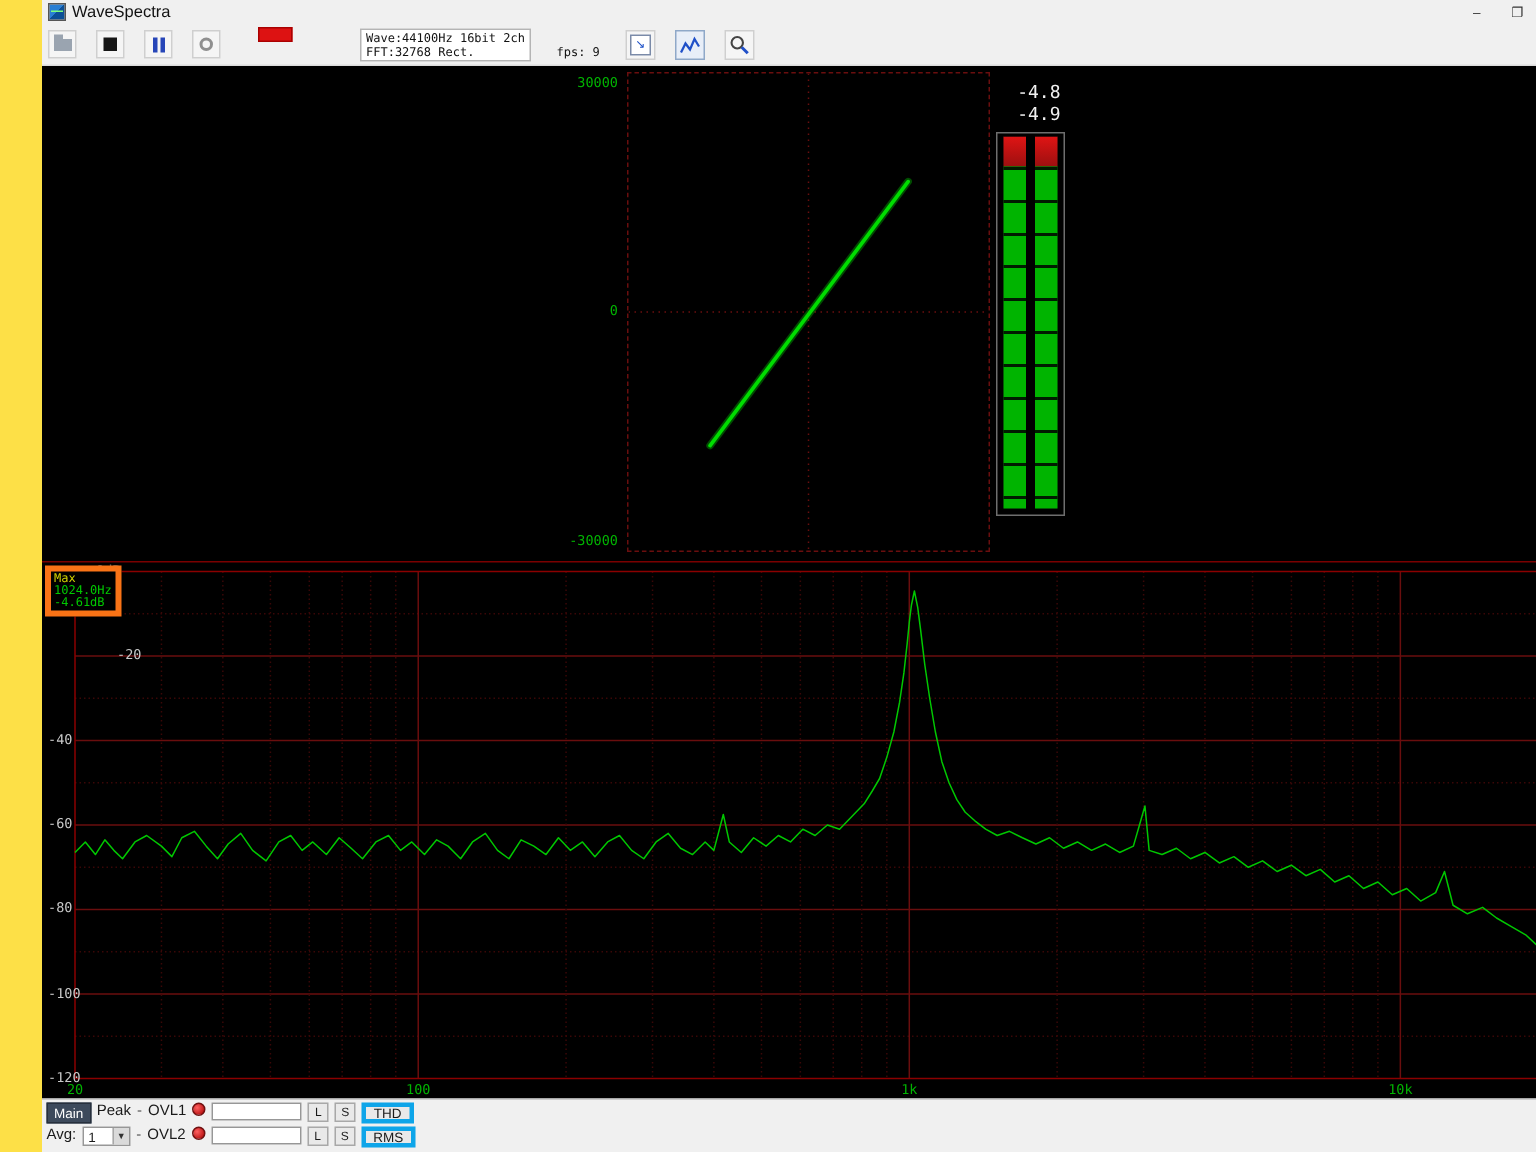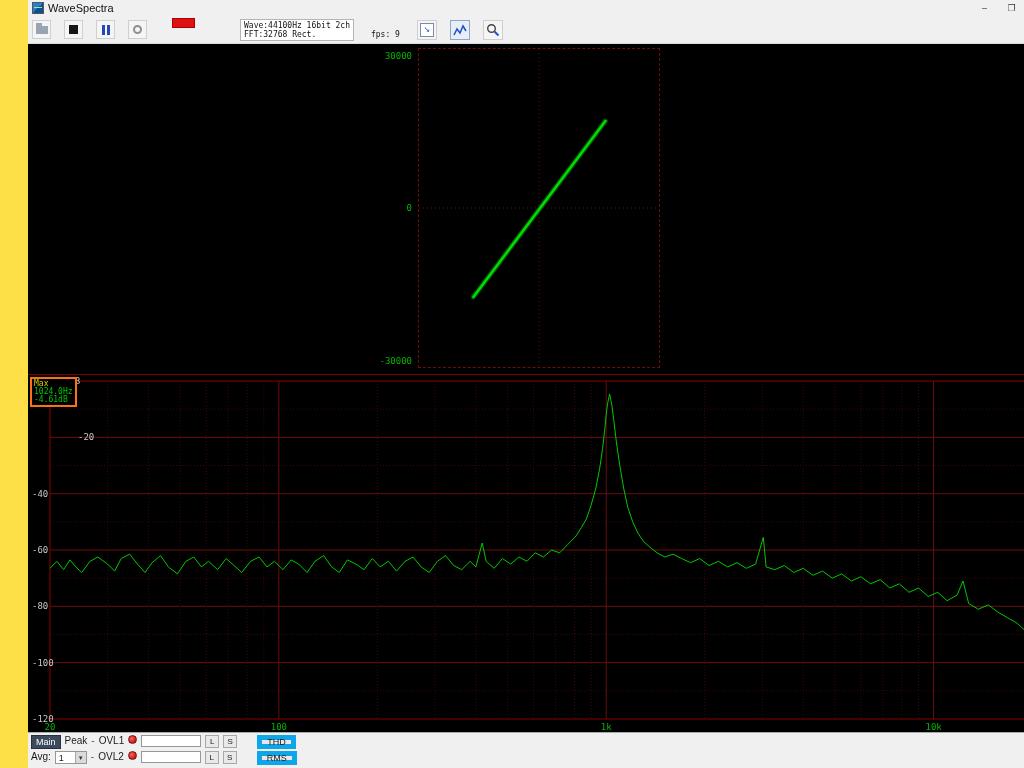--- a/index.html
+++ b/index.html
@@ -46,35 +46,35 @@
   .meter-frame{margin-top:4px;border:1px solid #6e6e6e;background:#000;padding:2px 3px 4px 3px;}
   .bars{display:flex;gap:6px;justify-content:center;}
   .bar{position:relative;width:15px;height:248px;background:#0d0d0d;display:flex;flex-direction:column;}
   .zone-red{height:20px;background:linear-gradient(#e01414,#9c1010);flex:0 0 auto;}
   .zone-green{flex:1;background:#00b400;}
   .bar .ticks{position:absolute;left:0;top:0;right:0;bottom:0;background:repeating-linear-gradient(to bottom,transparent 0 20px,rgba(0,0,0,0.85) 20px 22px);pointer-events:none;}
 
   
   .spectrum{position:relative;height:358px;background:#000;border-top:1px solid #7a0000;box-sizing:border-box;flex:0 0 auto;}
   .spectrum svg{position:absolute;left:0;top:0;}
-  .max-box{position:absolute;left:2px;top:2px;border:2px solid #f97316;background:#000;font:8px "DejaVu Sans Mono",monospace;line-height:8px;padding:1px 2px;z-index:3;}
+  .max-box{position:absolute;left:2px;top:2px;border:4px solid #f97316;background:#000;font:8px "DejaVu Sans Mono",monospace;line-height:8px;padding:1px 2px;z-index:3;}
   .max-title{color:#d0d000;} .max-val{color:#00c800;}
   .db-label{position:absolute;font:9px "DejaVu Sans Mono",monospace;color:#c8c8c8;z-index:2;}
   .freq-label{position:absolute;font:9px "DejaVu Sans Mono",monospace;color:#00b400;z-index:2;}
 
   
   .statusbar{height:36px;background:#f0f0f0;border-top:1px solid #a8a8a8;box-sizing:border-box;padding:2px 3px;display:flex;flex-direction:column;justify-content:space-between;flex:0 0 auto;font-size:10px;color:#1a1a1a;}
   .sb-row{display:flex;gap:4px;height:15px;}
   .main-btn{background:#3d4a5c;color:#fff;border:1px solid #27303d;font-size:9px;height:14px;padding:0 4px;display:flex;align-items:center;box-sizing:border-box;}
   .sb-label{white-space:nowrap;}
   .sb-sep{color:#555;}
   .led{width:7px;height:7px;border-radius:50%;background:radial-gradient(circle at 35% 35%,#ff6060,#a80000);border:1px solid #701010;box-sizing:content-box;}
   .sb-input{width:60px;height:12px;border:1px solid #979797;background:#fff;font-size:9px;padding:0 2px;box-sizing:border-box;}
   .sb-sq{width:14px;height:13px;border:1px solid #a8a8a8;background:#e9e9e9;font-size:8px;display:flex;align-items:center;justify-content:center;box-sizing:border-box;}
-  .sb-toggle{height:14px;border:5px solid #0ea5e9;background:#e9e9e9;font-size:9px;padding:0 5px;display:flex;align-items:center;box-sizing:border-box;margin-left:16px;}
+  .sb-toggle{height:14px;border:3px solid #0ea5e9;background:#e9e9e9;font-size:9px;padding:0 5px;display:flex;align-items:center;box-sizing:border-box;}
   .sb-select{width:32px;height:13px;border:1px solid #979797;background:#fff;font-size:9px;display:flex;align-items:center;padding-left:3px;box-sizing:border-box;}
   .sb-select .arrow{margin-left:auto;width:10px;height:11px;background:#dadada;border-left:1px solid #a8a8a8;font-size:6px;display:flex;align-items:center;justify-content:center;color:#333;}
 </style>
 </head>
 <body>
 
 <div class="window">
 
   <div class="titlebar">
     <div class="app-icon"></div>
@@ -138,20 +138,40 @@
 
     <div class="liss">
       <svg id="liss-svg" width="240" height="318">
           <line x1="120" y1="0" x2="120" y2="318" stroke="#6a0e0e" stroke-width="1" stroke-dasharray="1,3"></line>
           <line x1="0" y1="159" x2="240" y2="159" stroke="#6a0e0e" stroke-width="1" stroke-dasharray="1,3"></line>
           <line x1="54.4" y1="248.04000000000002" x2="186.39999999999998" y2="72.08" stroke="#00dd00" stroke-width="5" stroke-linecap="round" opacity="0.35"></line>
           <line x1="54.4" y1="248.04000000000002" x2="186.39999999999998" y2="72.08" stroke="#00dd00" stroke-width="2.5" stroke-linecap="round"></line>
         </svg>
     </div>
 
+    <div class="meters">
+      <div class="peak-text">
+        <div>-4.8</div>
+        <div>-4.9</div>
+      </div>
+      <div class="meter-frame">
+        <div class="bars">
+          <div class="bar">
+            <div class="zone-red"></div>
+            <div class="zone-green"></div>
+            <div class="ticks"></div>
+          </div>
+          <div class="bar">
+            <div class="zone-red"></div>
+            <div class="zone-green"></div>
+            <div class="ticks"></div>
+          </div>
+        </div>
+      </div>
+    </div>
   </div>
 
   <div class="spectrum">
     <div class="max-box">
       <div class="max-title">Max</div>
       <div class="max-val">1024.0Hz</div>
       <div class="max-val">-4.61dB</div>
     </div>
     <svg id="spec-svg" width="1024" height="356">
         <line x1="22" y1="34.166666666666664" x2="1018" y2="34.166666666666664" stroke="#3a0707" stroke-width="1" stroke-dasharray="1,2"></line>

